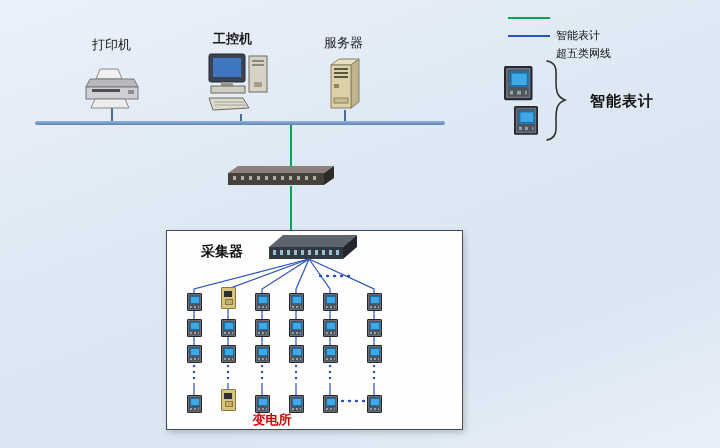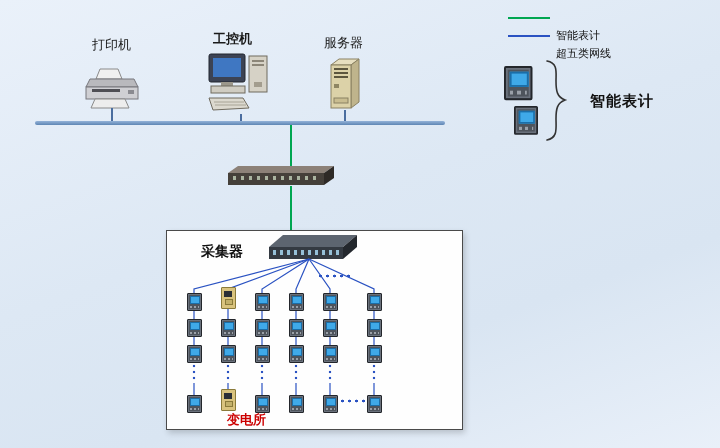--- a/index.html
+++ b/index.html
@@ -13,21 +13,21 @@
     background:linear-gradient(180deg,#93b2d8,#5e86b4);}
   .drop{position:absolute;width:2px;background:#4a6d9f;}
   .cable-green{position:absolute;width:2px;background:#00a651;}
   
   .legend-line{position:absolute;width:42px;height:2px;}
   .legend-label{position:absolute;font-size:11px;color:#111;white-space:nowrap;}
   
   .substation-box{position:absolute;left:166px;top:230px;width:295px;height:198px;
     background:#fefefe;border:1px solid #4a4a4a;box-shadow:2px 3px 6px rgba(0,0,0,.18);}
   .collector-label{position:absolute;left:34px;top:12px;font-size:14px;font-weight:bold;color:#111;}
-  .substation-label{position:absolute;left:60px;top:180px;width:90px;
+  .substation-label{position:absolute;left:60px;top:180px;width:90px;text-align:center;
     font-size:13px;font-weight:bold;color:#cc0000;}
   
   .meter{position:absolute;width:13px;height:16px;background:#4e545c;border:1px solid #23262b;
     border-radius:1px;box-shadow:inset 0 0 0 1px #6a717c;}
   .meter::before{content:"";position:absolute;left:2px;top:2px;width:8px;height:6px;
     background:#3fa9e8;border:1px solid #1b6ea8;}
   .meter::after{content:"";position:absolute;left:2px;bottom:2px;width:9px;height:2px;
     background:repeating-linear-gradient(90deg,#9aa0a8 0 2px,transparent 2px 4px);}
   .ymeter{position:absolute;width:13px;height:20px;background:#d9c37e;border:1px solid #8a7a3a;border-radius:1px;}
   .ymeter::before{content:"";position:absolute;left:2px;top:3px;width:8px;height:6px;background:#2b2f36;}

